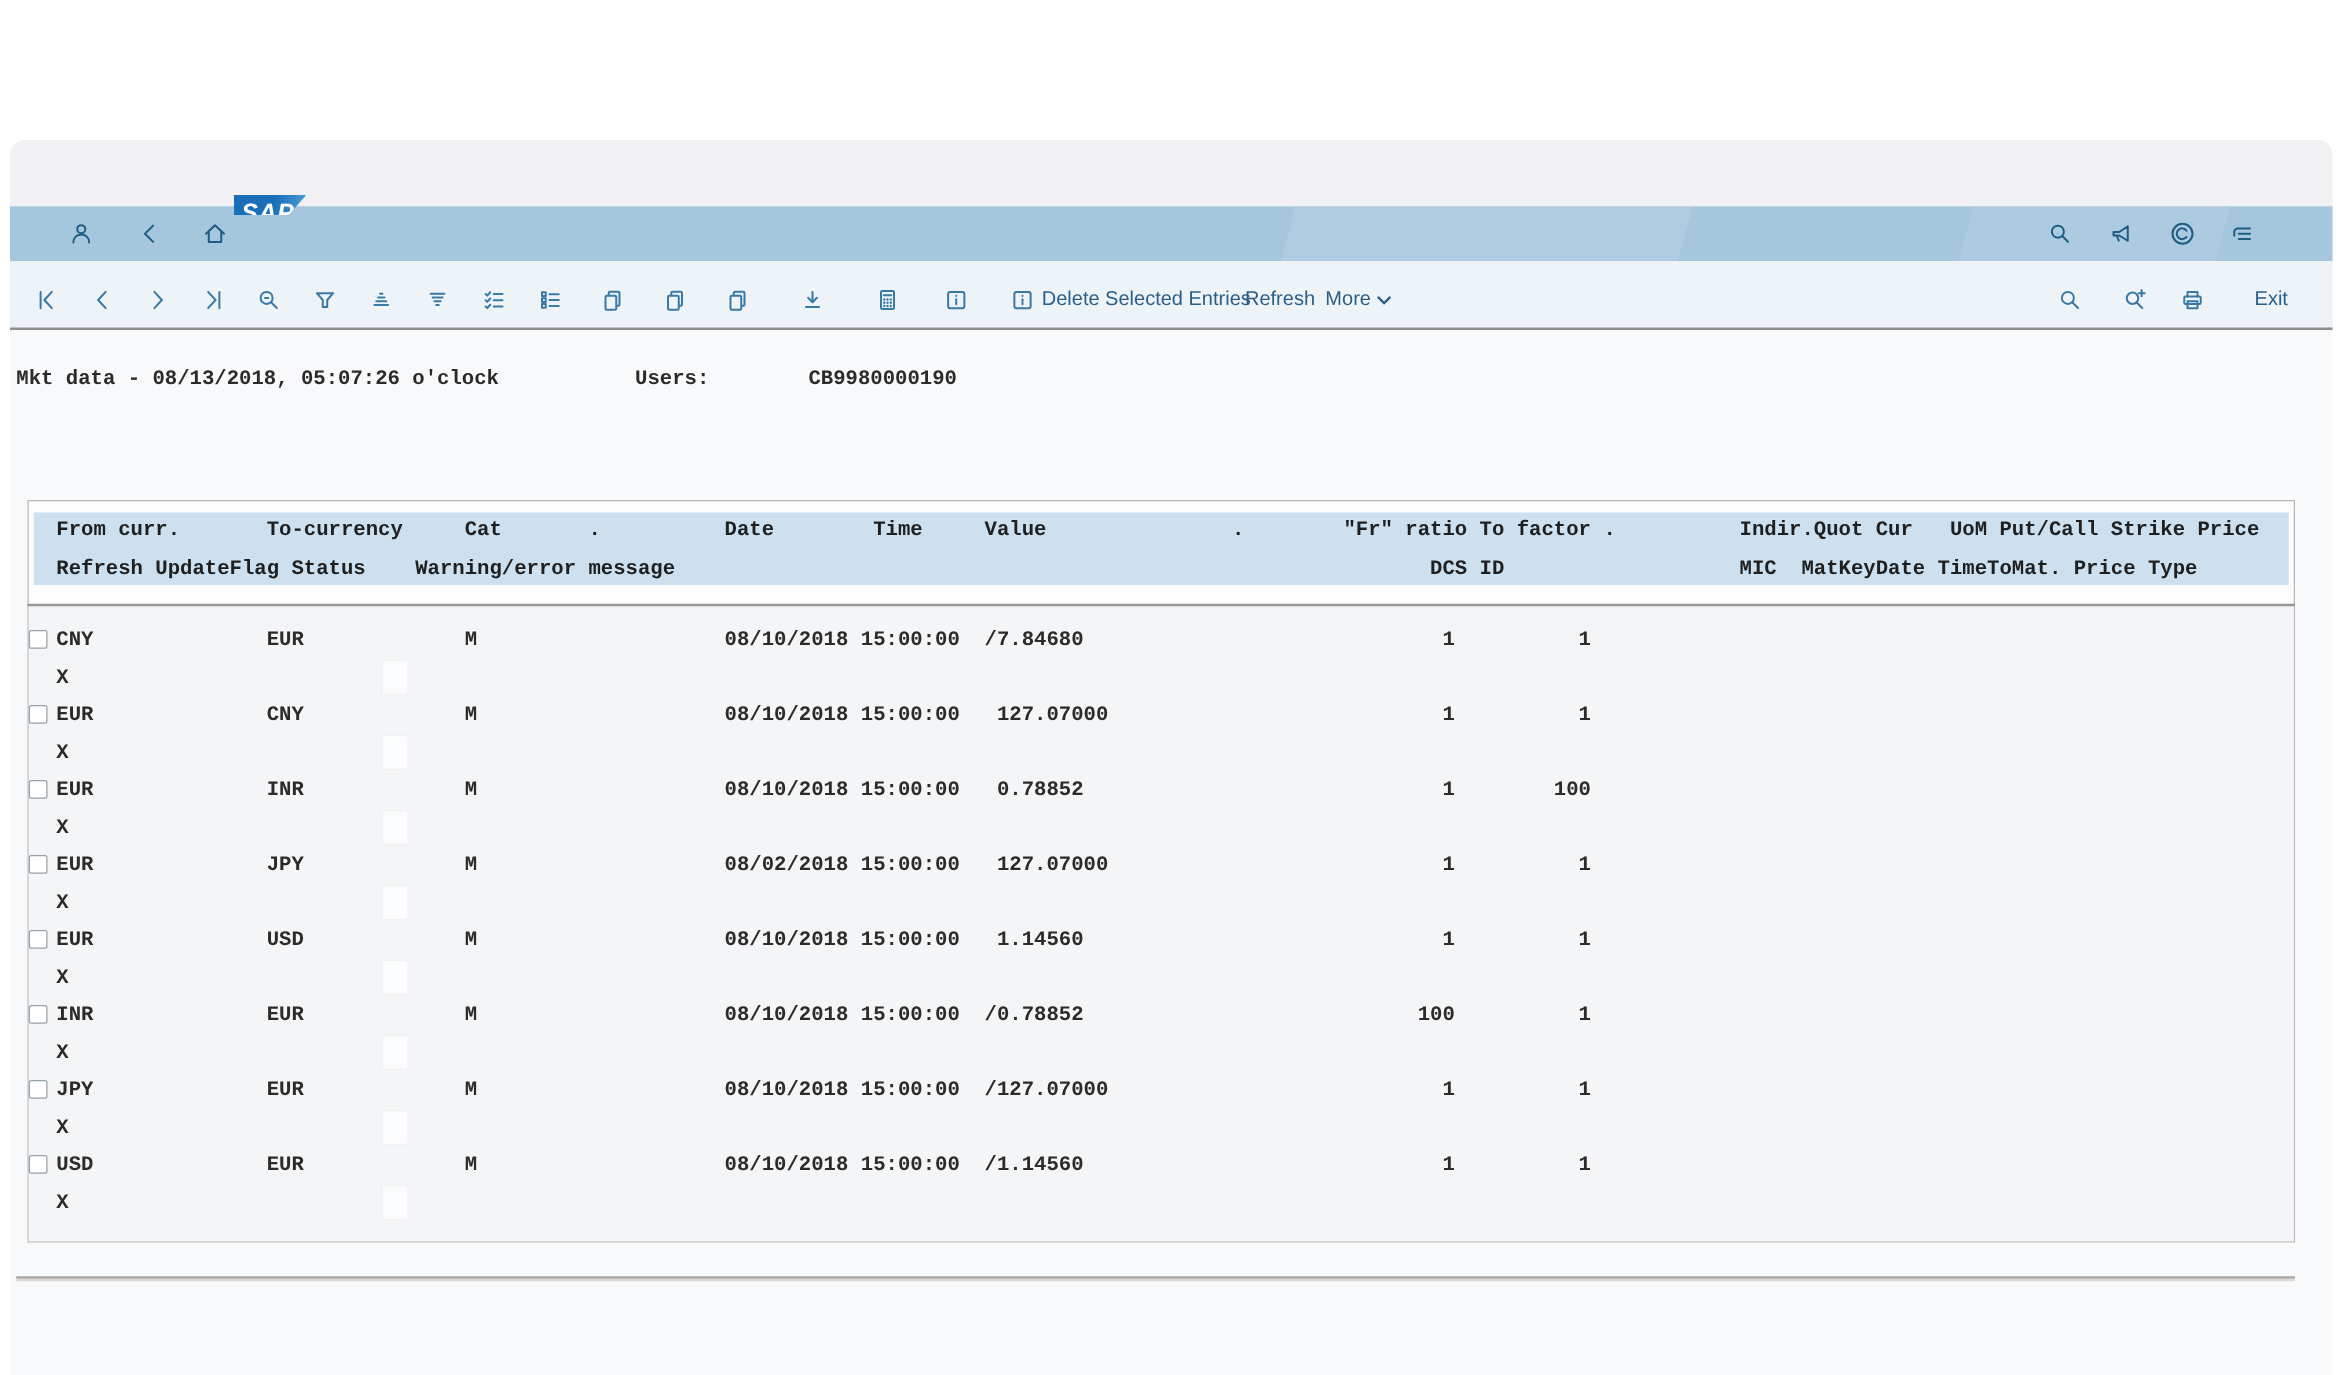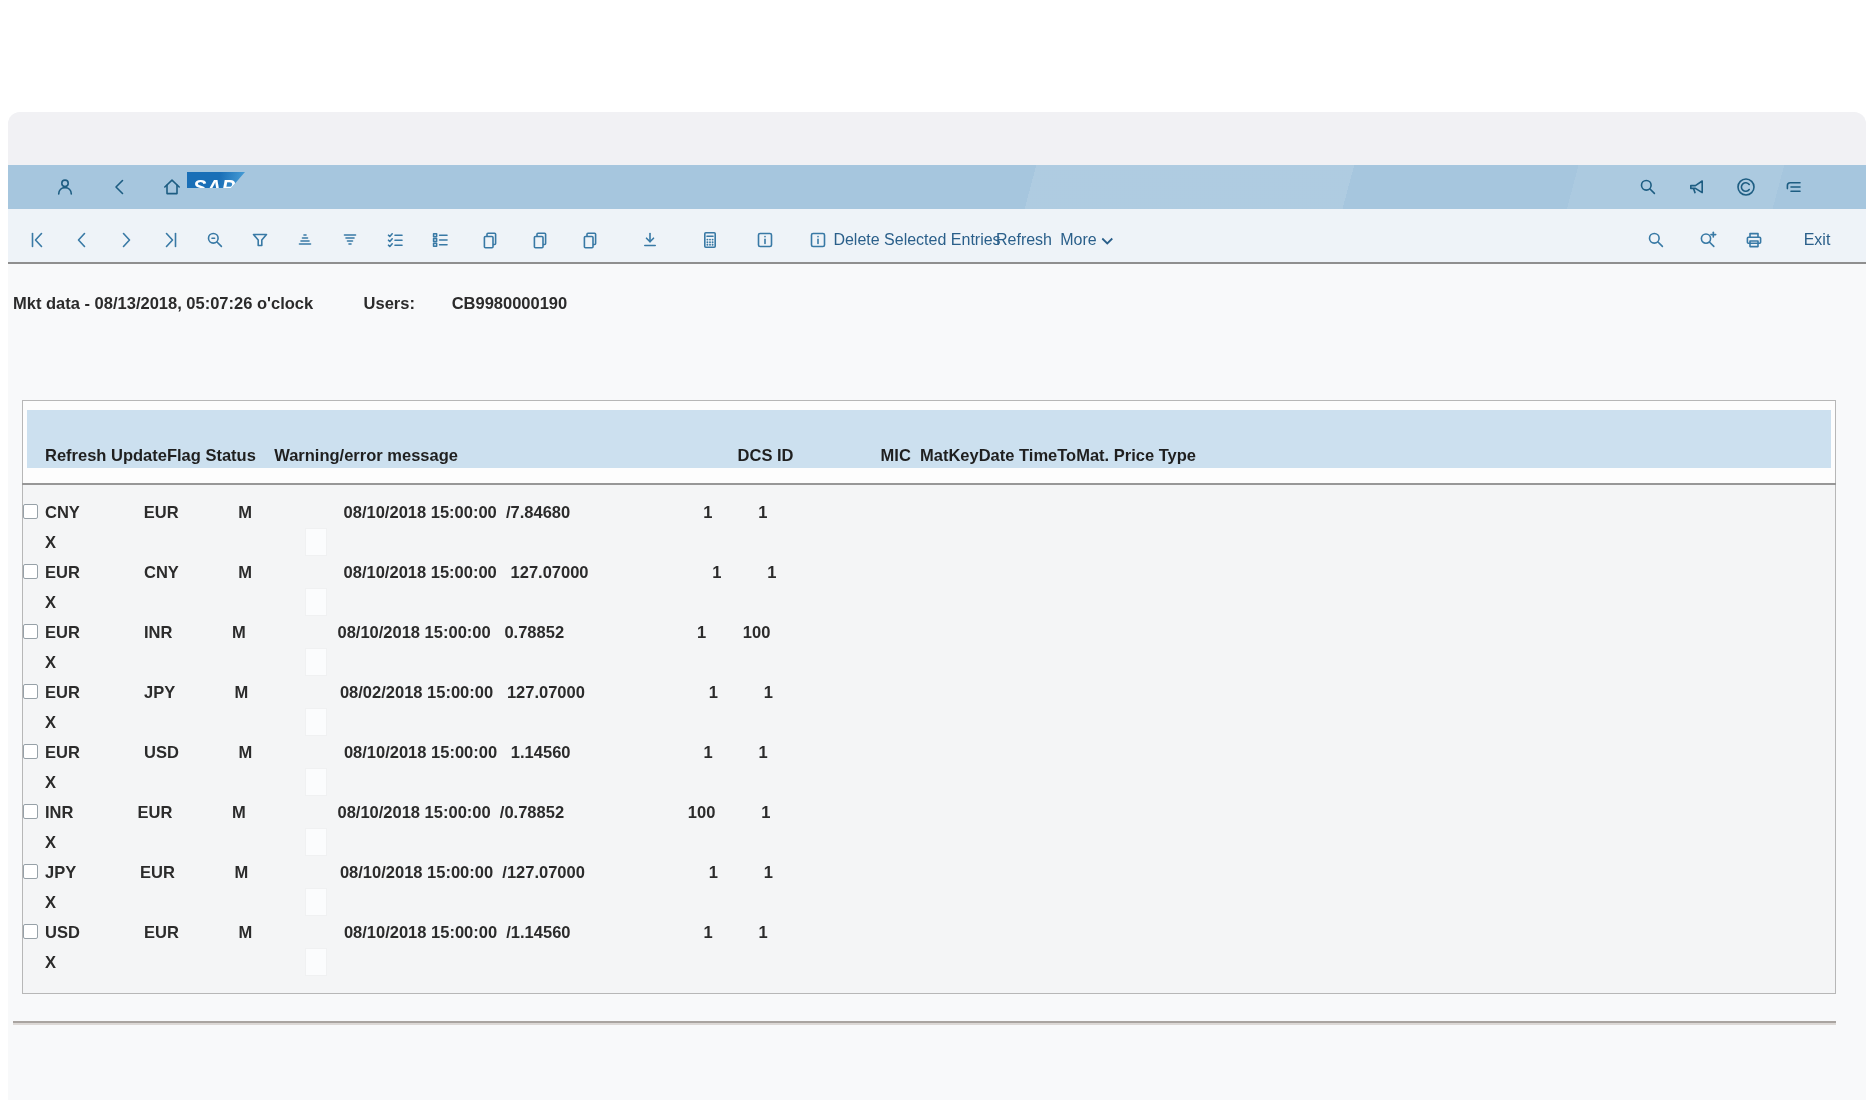--- a/index.html
+++ b/index.html
@@ -14,34 +14,34 @@
   .titlebar{position:absolute;left:8px;top:165px;width:1858px;height:44px;background:var(--titlebar-bg);}
   .titlebar:before{content:"";position:absolute;inset:0;
           background:linear-gradient(105deg,rgba(255,255,255,0) 55%,rgba(255,255,255,.10) 55%,
           rgba(255,255,255,.10) 72%,rgba(255,255,255,0) 72%,rgba(255,255,255,0) 84%,
           rgba(255,255,255,.07) 84%,rgba(255,255,255,.07) 95%,rgba(255,255,255,0) 95%);}
   .win-title{position:absolute;left:8px;top:165px;width:1858px;height:44px;line-height:44px;
           text-align:center;font-size:19px;color:#24648a;}
   .hicon{position:absolute;transform:translate(-50%,-50%);line-height:0;}
   .hicon svg{stroke:var(--titlebar-icon);}
   .ticon svg{stroke:var(--toolbar-icon);}
-  .sap-logo{position:absolute;left:187px;top:172px;width:58px;height:16px;
+  .sap-logo{position:absolute;left:187px;top:156px;width:58px;height:16px;
           background:linear-gradient(100deg,#1a6fb7 55%,#4aa0d8);
           clip-path:polygon(0 0,100% 0,76% 100%,0 100%);}
   .sap-logo span{display:block;color:#fff;font-weight:700;font-style:italic;
           font-size:20px;line-height:30px;padding-left:6px;letter-spacing:.5px;}
   
   .toolbar{position:absolute;left:8px;top:209px;width:1858px;height:55px;background:#eef3f8;
           border-bottom:2px solid #8f8f8f;box-sizing:border-box;}
   .ticon{position:absolute;transform:translate(-50%,-50%);line-height:0;cursor:default;}
   .tb-btn{position:absolute;transform:translate(-50%,-50%);color:#2a5f8a;font-size:16px;
           white-space:nowrap;display:flex;align-items:center;gap:5px;}
   
   .mono{position:absolute;margin:0;white-space:pre;height:20px;line-height:20px;
-        font-family:Liberation Sans, sans-serif;
+        font-family:Liberation Mono, monospace;
         font-weight:700;font-size:16.5px;color:#2b2b2b;}
   
   .tbl-box{position:absolute;left:22px;top:400px;width:1814px;height:594px;
         border:1px solid #b7b7b7;background:#fdfdfd;box-sizing:border-box;}
   .tbl-rowsbg{position:absolute;left:23px;top:484px;width:1812px;height:509px;background:#f4f5f6;}
   .tbl-headband{position:absolute;left:27px;top:410px;width:1804px;height:58px;background:var(--header-band);}
   .tbl-uline{position:absolute;left:22px;top:483px;width:1814px;height:2px;background:#979797;}
   .row-checkbox{position:absolute;left:23px;width:15px;height:15px;background:#ffffff;
         border:1px solid #97a1a8;border-radius:2px;box-sizing:border-box;}
   .ghost-cell{position:absolute;left:305px;width:22px;height:28px;background:#fbfcfd;border:1px solid #f0f1f2;box-sizing:border-box;}
@@ -203,20 +203,21 @@
           <polyline points="1,1.5 6,6.5 11,1.5"></polyline>
         </svg></span>
   </div>
   <div class="tb-btn" style="left:1817px;top:240px">Exit</div>
 
   <pre class="mono" style="left:13px;top:293px" id="info-line1">Mkt data - 08/13/2018, 05:07:26 o'clock           Users:        CB9980000190</pre>
 
   <div class="tbl-box"></div>
   <div class="tbl-rowsbg"></div>
   <div class="tbl-headband"></div>
+  <pre class="mono" style="left:45px;top:414px;color:#1f1f1f" id="head-line1">From curr.       To-currency     Cat       .          Date        Time     Value               .        "Fr" ratio To factor .          Indir.Quot Cur   UoM Put/Call Strike Price</pre>
   <pre class="mono" style="left:45px;top:445px;color:#1f1f1f" id="head-line2">Refresh UpdateFlag Status    Warning/error message                                                             DCS ID                   MIC  MatKeyDate TimeToMat. Price Type</pre>
   <div class="tbl-uline"></div>
   <div id="table-rows">
       <div>
        <div class="row-checkbox" style="top:504px"></div>
        <pre class="mono" style="left:45px;top:502px">CNY              EUR             M                    08/10/2018 15:00:00  /7.84680                             1          1</pre>
        <div class="ghost-cell" style="top:528px"></div>
        <pre class="mono" style="left:45px;top:532px">X</pre>
      </div>
       <div>

